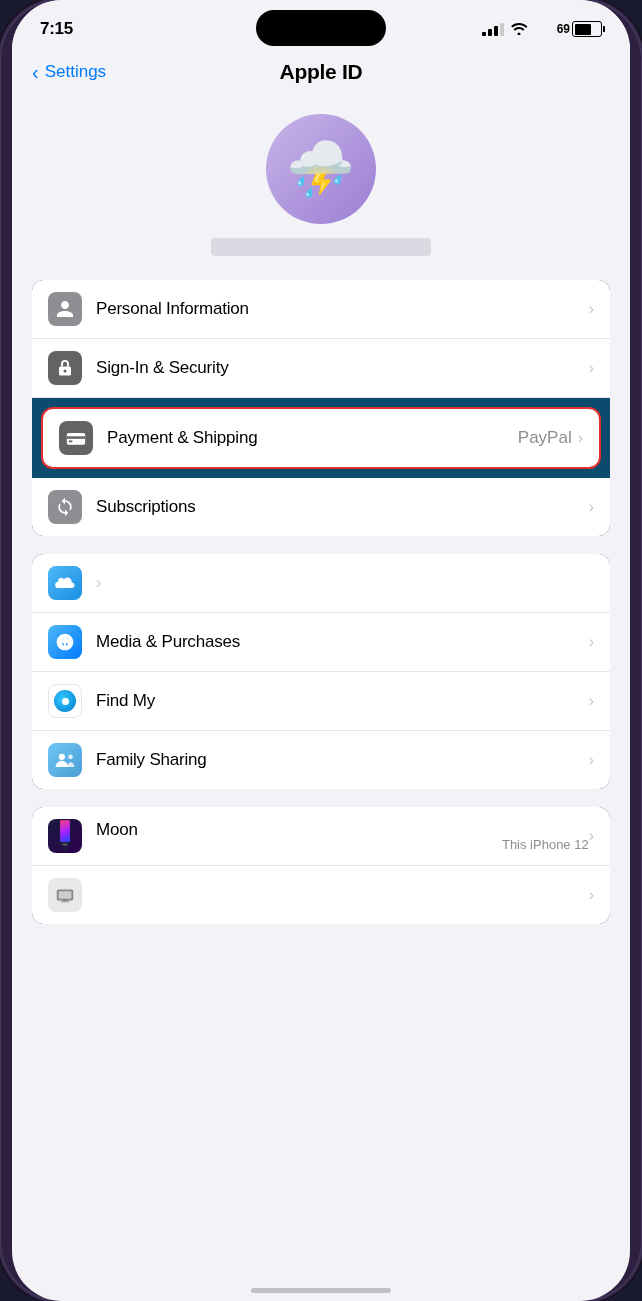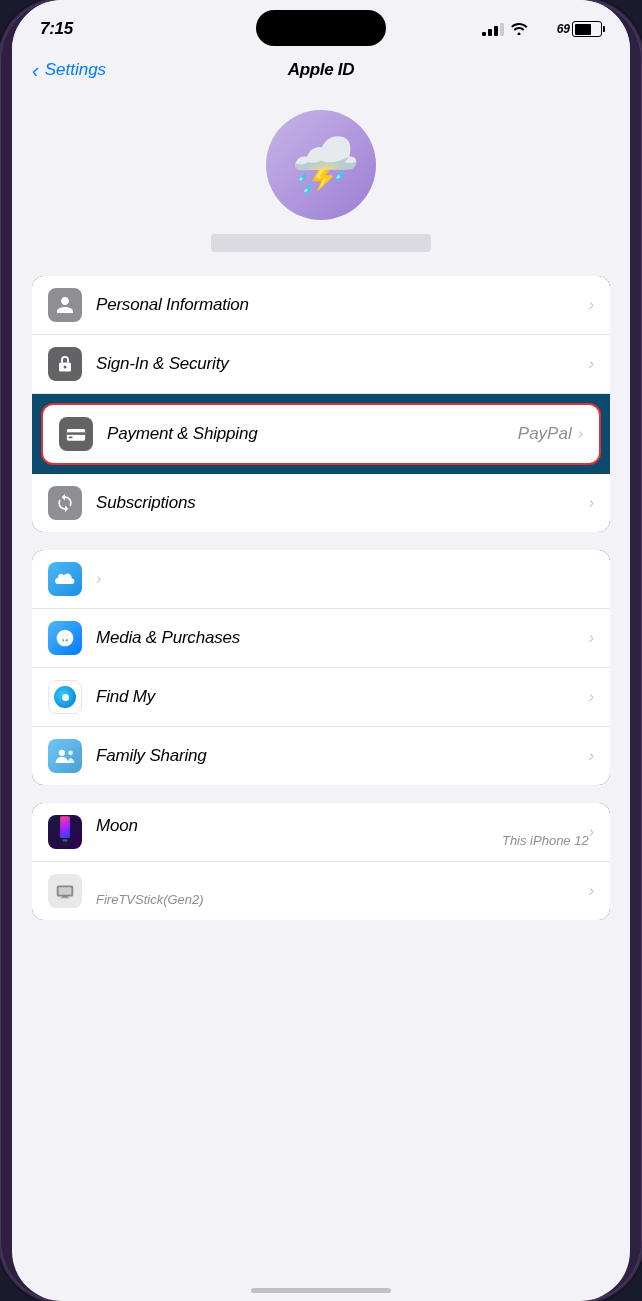--- a/index.html
+++ b/index.html
@@ -25,21 +25,20 @@
 
     .phone-screen {
       position: absolute;
       top: 0;
       left: 12px;
       right: 12px;
       bottom: 0;
       background: #f2f2f7;
       border-radius: 50px;
       overflow: hidden;
-      font-style: italic;
     }
 
     
     .status-bar {
       display: flex;
       justify-content: space-between;
       align-items: center;
       padding: 14px 28px 8px 28px;
       background: #f2f2f7;
       height: 52px;
@@ -154,21 +153,21 @@
     }
 
     .nav-back-chevron {
       font-size: 20px;
       color: #007aff;
       margin-right: 2px;
       font-weight: 300;
     }
 
     .nav-title {
-      font-size: 17px;
+      font-size: 21px;
       font-weight: 600;
       color: #000;
       letter-spacing: -0.3px;
       text-align: center;
     }
 
     
     .content {
       padding: 16px 20px;
       overflow-y: auto;
@@ -510,21 +509,20 @@
           <div class="amazon-app-icon">
             <svg width="22" height="22" viewBox="0 0 24 24">
               <rect width="24" height="24" fill="#e8e8e8"></rect>
               <rect x="3" y="6" width="18" height="12" rx="2" fill="#888"></rect>
               <rect x="5" y="8" width="14" height="8" rx="1" fill="#ccc"></rect>
               <rect x="9" y="17" width="6" height="2" fill="#888"></rect>
               <rect x="7" y="19" width="10" height="1" rx="0.5" fill="#888"></rect>
             </svg>
           </div>
           <div class="row-content">
-            <span class="row-subtitle">FireTVStick(Gen2)</span>
           </div>
           <span class="row-chevron">›</span>
         </div>
 
       </div>
 
     </div>
 
     <div class="home-indicator"></div>
   </div>

